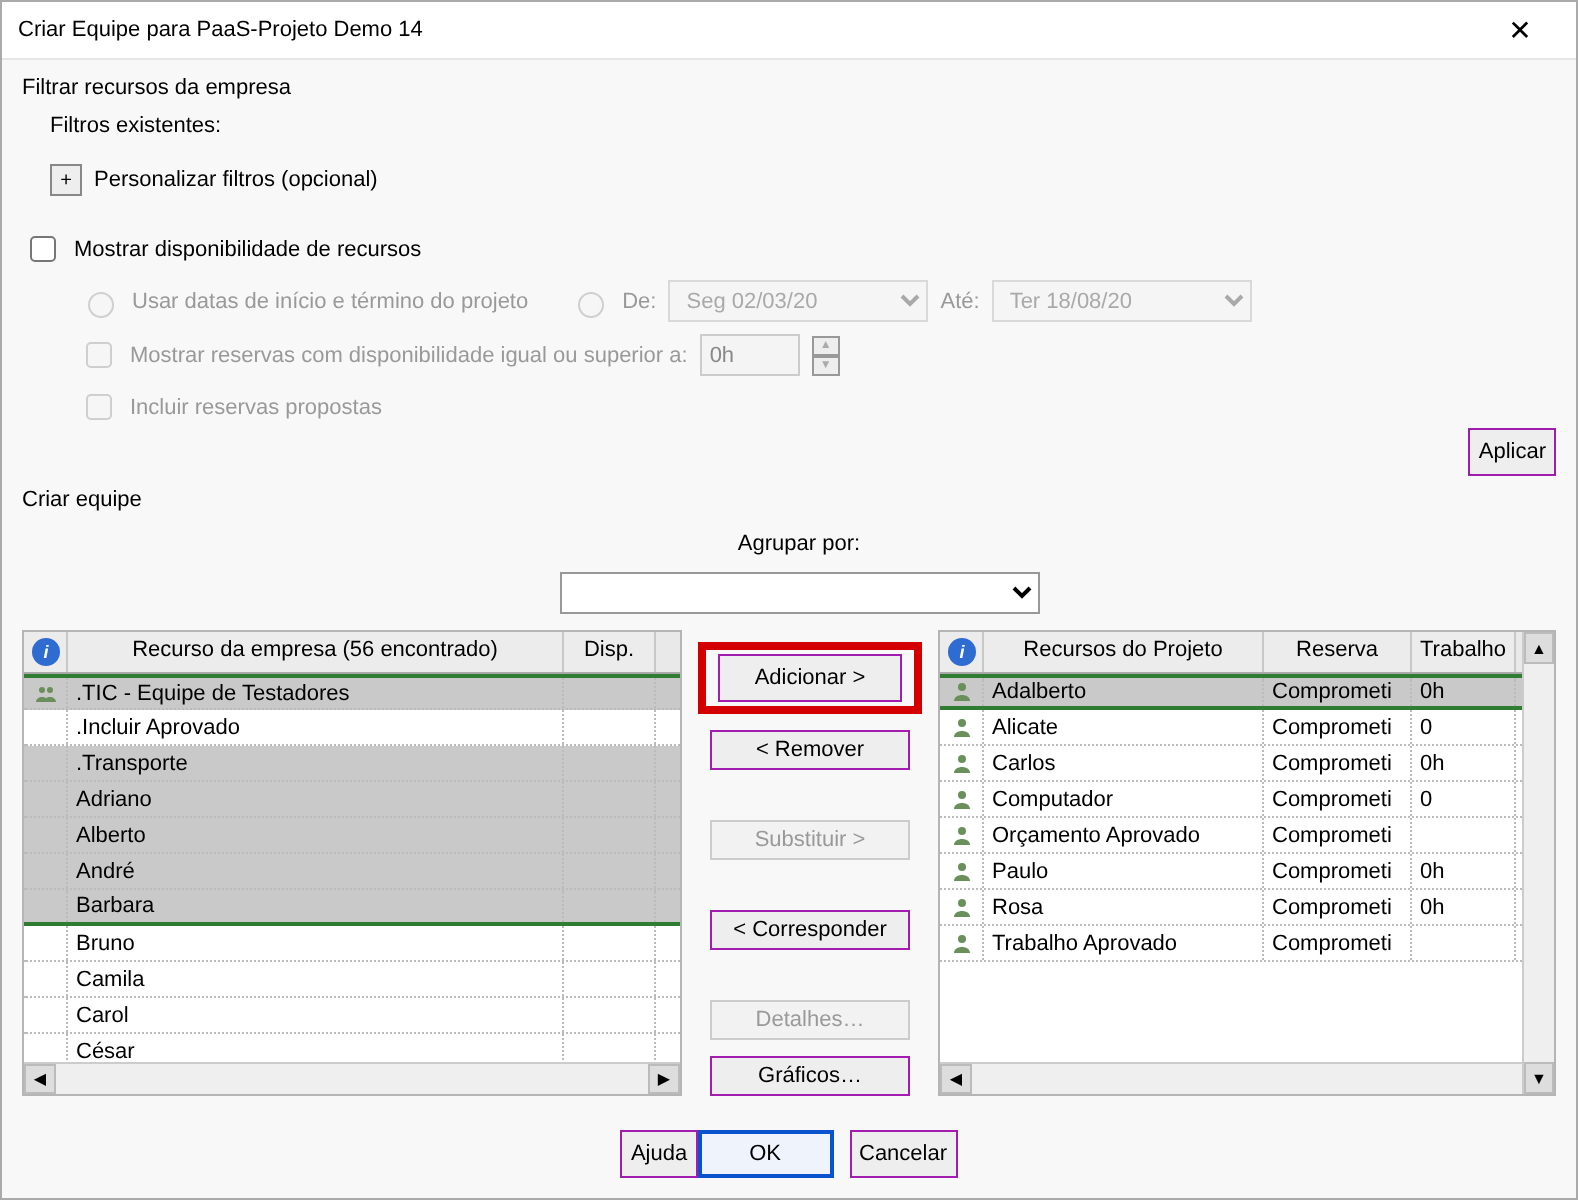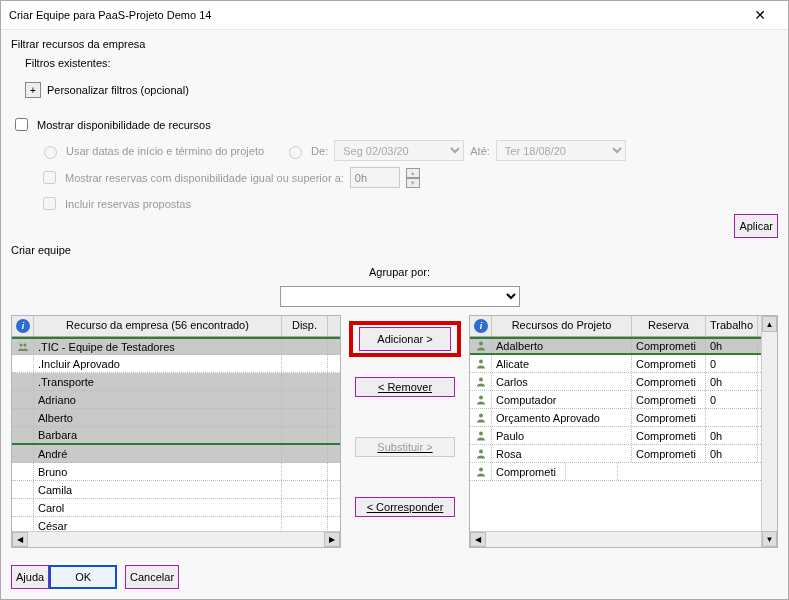--- a/index.html
+++ b/index.html
@@ -23,21 +23,21 @@
 .expand-btn { width: 16px; height: 16px; border: 1px solid #888; background: #eee; display: inline-flex; align-items:center; justify-content:center; font-size:10px;}
 .btn { background: #eee; border: 1px solid #a21caf; padding: 3px 4px; height: 24px; cursor: pointer; }
 .btn:disabled { color: #999; border-color: #ccc; background:#f2f2f2;}
 .btn-apply-row { display:flex; justify-content:flex-end; margin-top:-2px; margin-bottom:4px;}
 .grouprow { display:flex; align-items:center; gap:8px; margin:6px 0 6px 10px;flex-direction:column;}
 .grouprow select{ width:240px; }
 .panels { flex:1; display:flex; gap:4px; min-height:0; margin-top:2px;}
 .left-panel, .right-panel { border:1px solid #b5b5b5; background:#fff; display:flex; flex-direction:column; min-height:0; position:relative;}
 .left-panel { width:330px; }
 .right-panel { flex:1; }
-.mid-panel { width:120px; display:flex; flex-direction:column; align-items:center; gap:20px; padding-top:6px;text-decoration:underline;}
+.mid-panel { width:120px; display:flex; flex-direction:column; align-items:center; gap:8px; padding-top:6px;}
 .mid-panel .btn { width:100px; }
 .highlight-add { border:4px solid #d40000; padding:2px 6px; }
 .thead { display:flex; background:#e9e9e9; border-bottom:1px solid #aaa; flex-shrink:0;}
 .thead .th { border-right:1px solid #c8c8c8; padding:3px 4px; font-size:11px; text-align:center; overflow:hidden; white-space:nowrap; background:#ececec;}
 .tbody { flex:1; overflow:hidden; position:relative;}
 .trow { display:flex; height:18px; border-bottom:1px dotted #bbb; align-items:flex-end;}
 .trow .td { border-right:1px dotted #bbb; padding:0 4px; overflow:hidden; white-space:nowrap; height:100%; display:flex; align-items:center;}
 .trow.sel { background:#c9c9c9; }
 .trow.top-accent { border-top:2px solid #2e7d32; }
 .trow.bot-accent { border-bottom:2px solid #2e7d32; }
@@ -46,21 +46,21 @@
 .l-name { width:248px; }
 .l-disp { width:46px; }
 .r-name { width:140px; }
 .r-res { width:74px; }
 .r-trab { width:52px; }
 .info-icon { width:14px; height:14px; border-radius:50%; background:#2e6cd1; color:#fff; display:inline-flex; align-items:center; justify-content:center; font-style:italic; font-weight:bold; font-size:9px;}
 .scroll-v { position:absolute; right:0; top:0; bottom:0; width:16px; background:#efefef; border-left:1px solid #ccc; display:flex; flex-direction:column; justify-content:space-between;}
 .scroll-v .arr { height:16px; background:#ddd; border:1px solid #bbb; display:flex; align-items:center; justify-content:center; font-size:8px;}
 .scroll-h { height:16px; background:#efefef; border-top:1px solid #ccc; display:flex; justify-content:space-between;}
 .scroll-h .arr { width:16px; background:#ddd; border:1px solid #bbb; display:flex; align-items:center; justify-content:center; font-size:8px;}
-.footer { display:flex; justify-content:flex-start; padding:10px; align-items:center; border-top:1px solid transparent;}
+.footer { display:flex; justify-content:center; padding:10px; align-items:center; border-top:1px solid transparent;}
 .footer .right-btns { display:flex; gap:8px;}
 .btn-ok { border:2px solid #0a53ce; background:#eef3fc; padding:3px 24px;}
 .underline { }
 .chk { width:13px; height:13px; }
 .radio { width:13px; height:13px; }
 .person-icon { width:14px; height:12px; fill:#6a8f5b; }
 </style>
 </head>
 <body>
 
@@ -164,28 +164,28 @@
             <div class="trow sel">
               <div class="td iconcell"></div>
               <div class="td l-name">Adriano</div>
               <div class="td l-disp"></div>
             </div>
             <div class="trow sel">
               <div class="td iconcell"></div>
               <div class="td l-name">Alberto</div>
               <div class="td l-disp"></div>
             </div>
+            <div class="trow sel">
+              <div class="td iconcell"></div>
+              <div class="td l-name">André</div>
+              <div class="td l-disp"></div>
+            </div>
             <div class="trow sel bot-accent">
               <div class="td iconcell"></div>
               <div class="td l-name">Barbara</div>
-              <div class="td l-disp"></div>
-            </div>
-            <div class="trow sel">
-              <div class="td iconcell"></div>
-              <div class="td l-name">André</div>
               <div class="td l-disp"></div>
             </div>
             <div class="trow">
               <div class="td iconcell"></div>
               <div class="td l-name">Bruno</div>
               <div class="td l-disp"></div>
             </div>
             <div class="trow">
               <div class="td iconcell"></div>
               <div class="td l-name">Camila</div>
@@ -312,20 +312,21 @@
               <div class="td r-res">Comprometi</div>
               <div class="td r-trab">0h</div>
             </div>
             <div class="trow">
               <div class="td iconcell">
                 <svg class="person-icon" viewBox="0 0 24 24">
                   <circle cx="12" cy="7" r="4"></circle>
                   <path d="M4 21c0-4 4-6 8-6s8 2 8 6z"></path>
                 </svg>
               </div>
+              <div class="td r-name">Trabalho Aprovado</div>
               <div class="td r-res">Comprometi</div>
               <div class="td r-trab"></div>
             </div>
           </div>
         <div class="scroll-v">
           <span class="arr">▲</span>
           <span class="arr">▼</span>
         </div>
         <div class="scroll-h">
           <span class="arr">◀</span>

